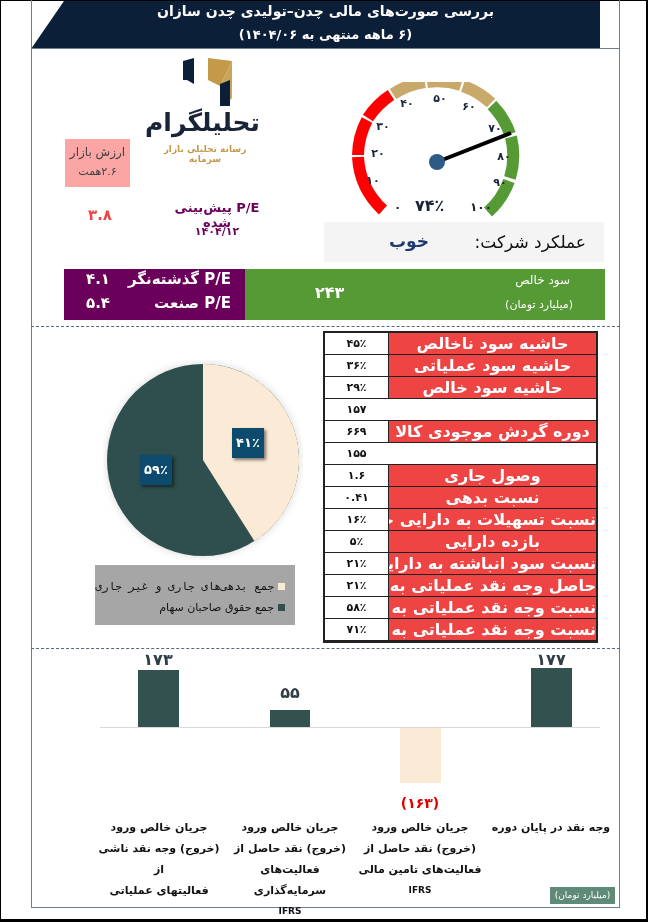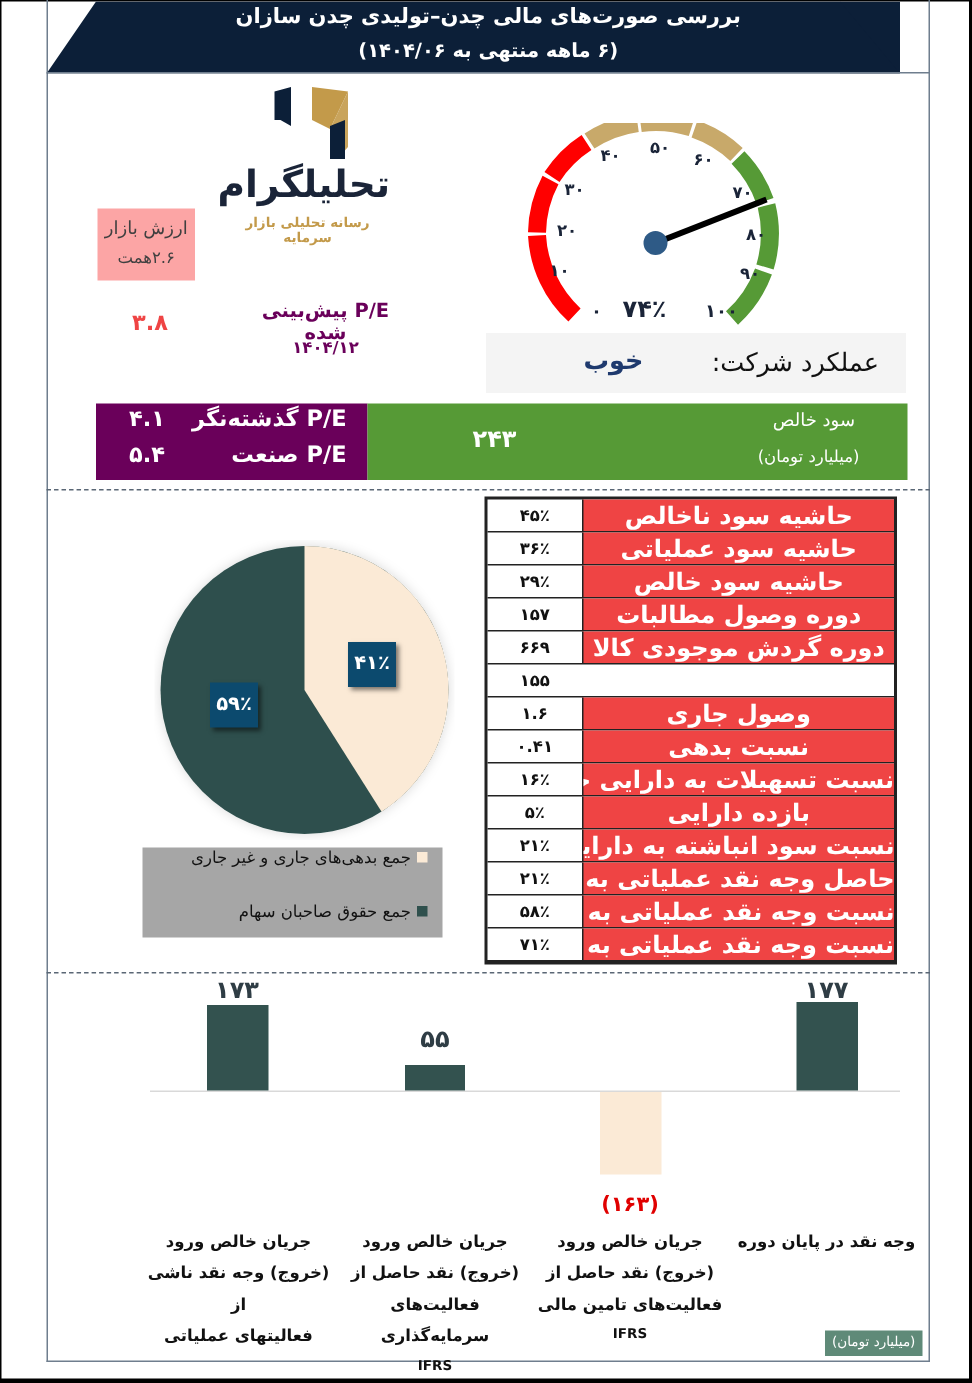--- a/index.html
+++ b/index.html
@@ -195,21 +195,20 @@
     </div>
   <div class="ratio-row" style="top:22px">
       <span class="r-name">حاشیه سود عملیاتی</span>
       <span class="r-val">۳۶٪</span>
     </div>
   <div class="ratio-row" style="top:44px">
       <span class="r-name">حاشیه سود خالص</span>
       <span class="r-val">۲۹٪</span>
     </div>
   <div class="ratio-row" style="top:66px">
-      <span class="r-name">دوره وصول مطالبات</span>
       <span class="r-val">۱۵۷</span>
     </div>
   <div class="ratio-row" style="top:88px">
       <span class="r-name">دوره گردش موجودی کالا</span>
       <span class="r-val">۶۶۹</span>
     </div>
   <div class="ratio-row" style="top:110px">
       <span class="r-val">۱۵۵</span>
     </div>
   <div class="ratio-row" style="top:132px">
@@ -254,21 +253,21 @@
   </defs>
   <g filter="url(#pshadow)">
     <circle cx="100" cy="100" r="96" fill="#2f504d"></circle>
     <path d="M100,100 L100,4 A96,96 0 0,1 151.4,181.1 Z" fill="#fbead6"></path>
   </g>
 </svg>
 <div class="pie-label" style="left:232px;top:428px;">۴۱٪</div>
 <div class="pie-label" style="left:140px;top:455px;">۵۹٪</div>
 
 <div class="legend">
-  <div class="legend-item" style="top:0;">
+  <div class="legend-item" style="top:15px;font-family:Liberation Mono, monospace;">
     <span class="legend-swatch" style="background:#fbead6"></span>
     <span>جمع بدهی‌های جاری و غیر جاری</span>
   </div>
   <div class="legend-item" style="top:36px;">
     <span class="legend-swatch" style="background:#2f504d"></span>
     <span>جمع حقوق صاحبان سهام</span>
   </div>
 </div>
 
 <div class="dash" style="top:648px;"></div>

